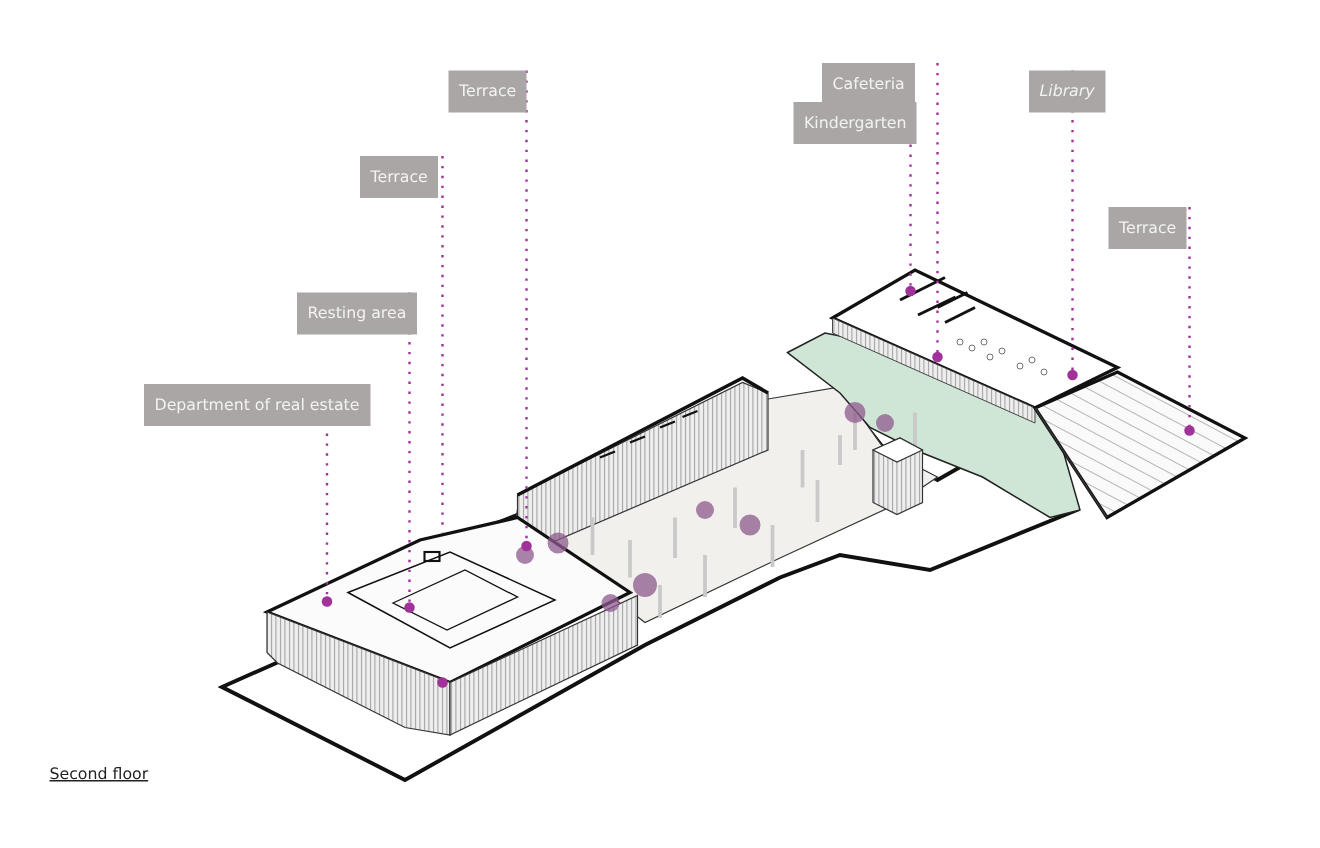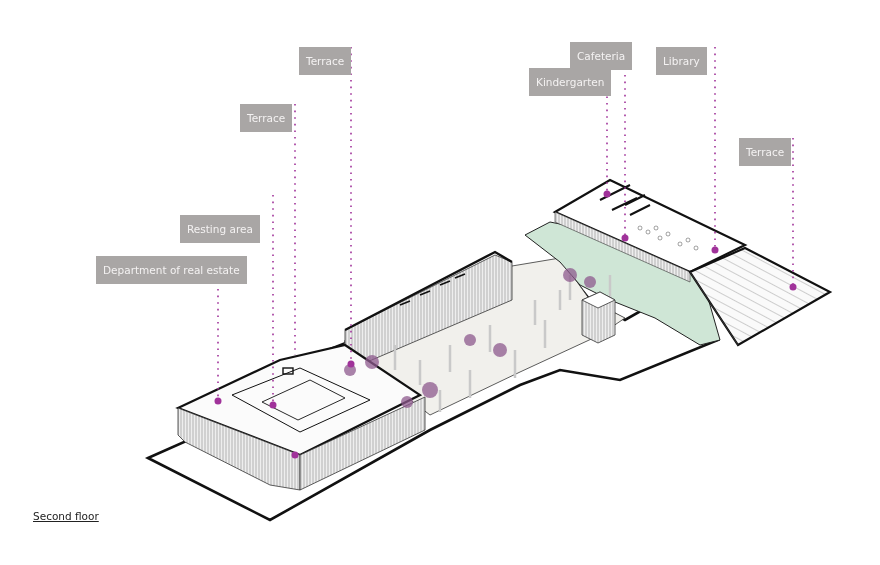--- a/index.html
+++ b/index.html
@@ -120,20 +120,20 @@
     <circle cx="218" cy="401" r="3.5"></circle>
     <circle cx="625" cy="238" r="3.5"></circle>
     <circle cx="607" cy="194" r="3.5"></circle>
     <circle cx="715" cy="250" r="3.5"></circle>
     <circle cx="793" cy="287" r="3.5"></circle>
   </g>
 </svg>
 
 <div class="label" style="left:299px;top:47px;">Terrace</div>
 <div class="label" style="left:240px;top:104px;">Terrace</div>
-<div class="label" style="left:180px;top:195px;margin-top:20px;">Resting area</div>
+<div class="label" style="left:198px;top:195px;">Resting area</div>
 <div class="label" style="left:96px;top:256px;">Department of real estate</div>
-<div class="label" style="left:570px;top:42px;">Cafeteria</div>
+<div class="label" style="left:548px;top:42px;">Cafeteria</div>
 <div class="label" style="left:529px;top:68px;">Kindergarten</div>
-<div class="label" style="left:656px;top:47px;">Library</div>
+<div class="label" style="left:686px;top:47px;font-style:italic;">Library</div>
 <div class="label" style="left:739px;top:138px;">Terrace</div>
 
 <div class="caption">Second floor</div>
 
 </body></html>

